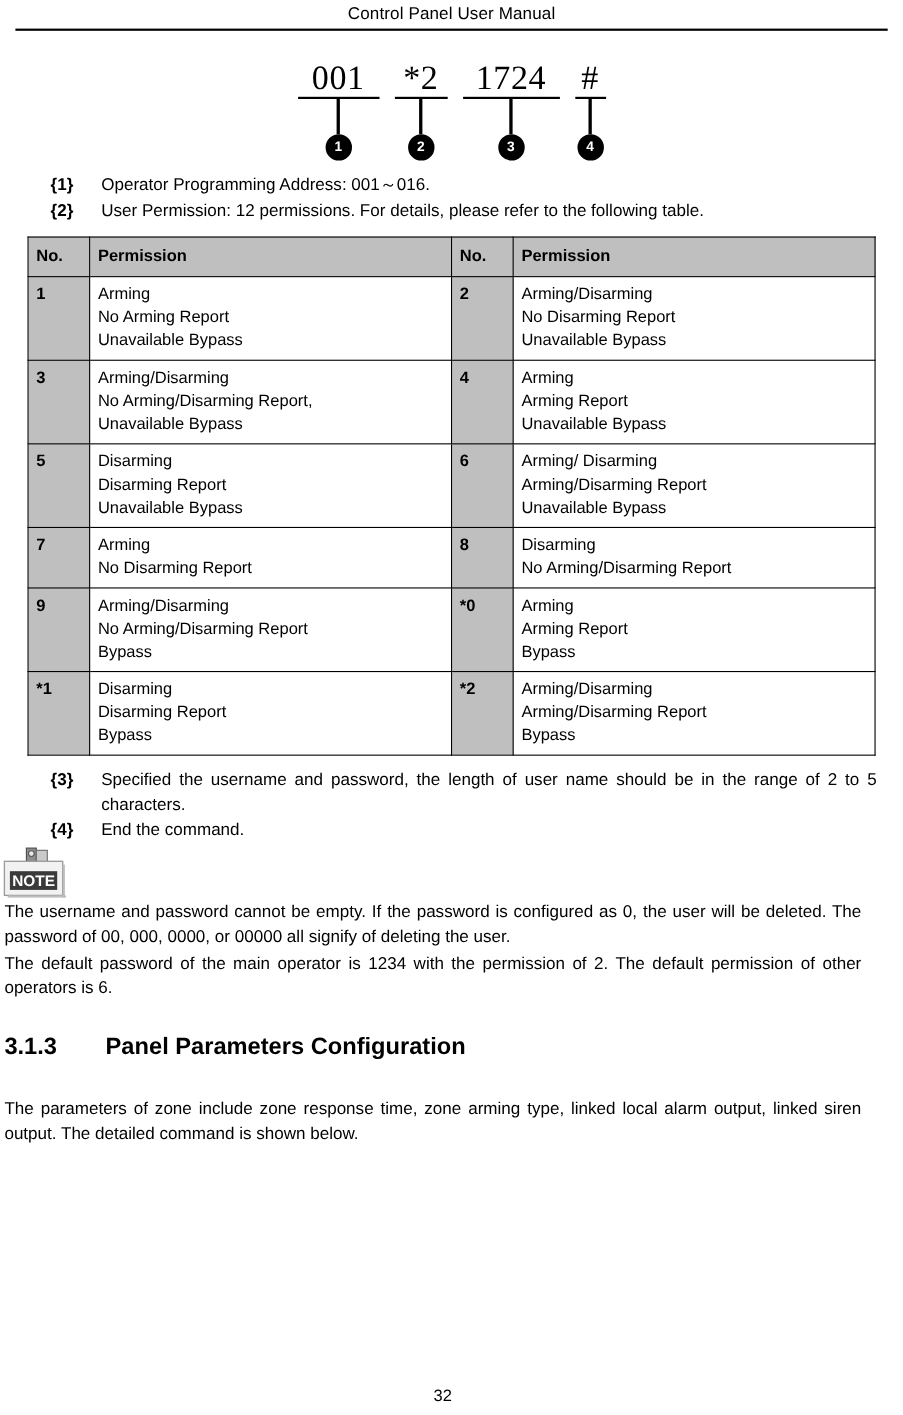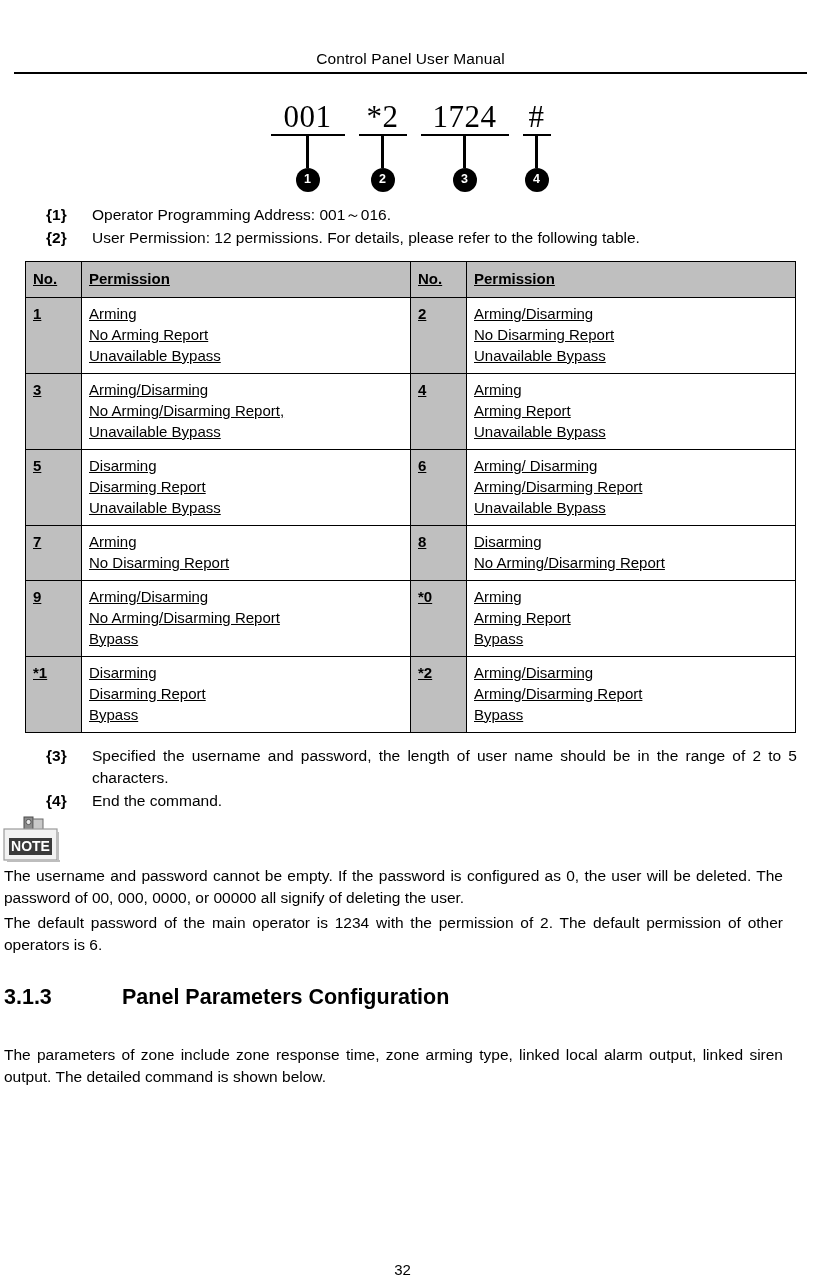--- a/index.html
+++ b/index.html
@@ -16,21 +16,20 @@
     overflow: hidden;
   }
 
   
   .page-header {
     text-align: center;
     font-size: 15.5px;
     line-height: 1.2;
     padding-top: 4px;
     letter-spacing: 0.1px;
-    margin-top: 46px;
   }
   .header-rule {
     border-bottom: 2px solid #000;
     margin: 3px 14px 0 14px;
   }
 
   
   .syntax-block {
     margin-top: 26px;
     display: flex;
@@ -119,21 +118,20 @@
     width: 770px;
     table-layout: fixed;
     font-size: 15px;
   }
   table.perm-table th,
   table.perm-table td {
     border: 1.6px solid #000;
     vertical-align: top;
     padding: 5px 7px 7px 7px;
     line-height: 21px;
-    text-decoration: underline;
   }
   table.perm-table th {
     background: #bfbfbf;
     font-weight: bold;
     text-align: left;
     padding-top: 6px;
     padding-bottom: 8px;
   }
   table.perm-table td.no-cell {
     background: #bfbfbf;
@@ -166,21 +164,20 @@
   }
   .para.nm { margin-left: 4px; margin-right: 38px; }
 
   
   .section-heading {
     display: flex;
     align-items: baseline;
     font-size: 21.5px;
     font-weight: bold;
     margin: 28px 0 0 4px;
-    gap: 26px;
   }
   .section-heading .num {
     width: 92px;
     flex: 0 0 92px;
   }
 
   
   .page-number {
     position: absolute;
     left: 0;

